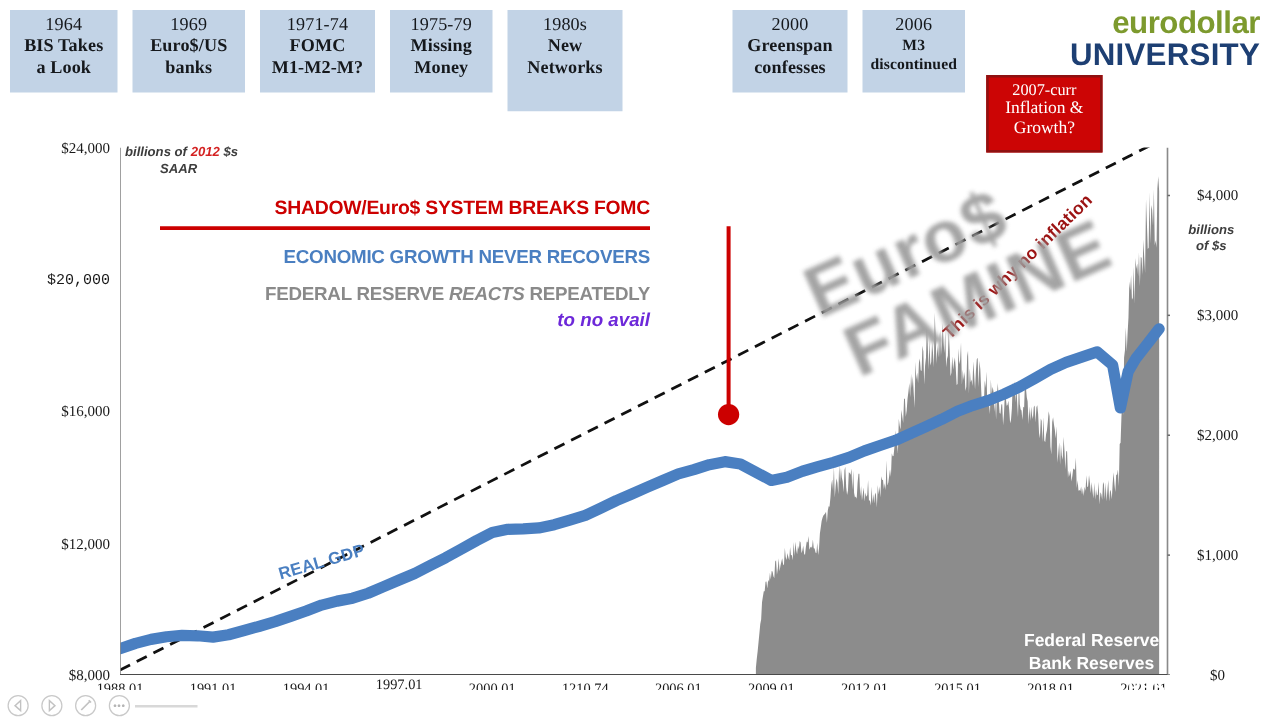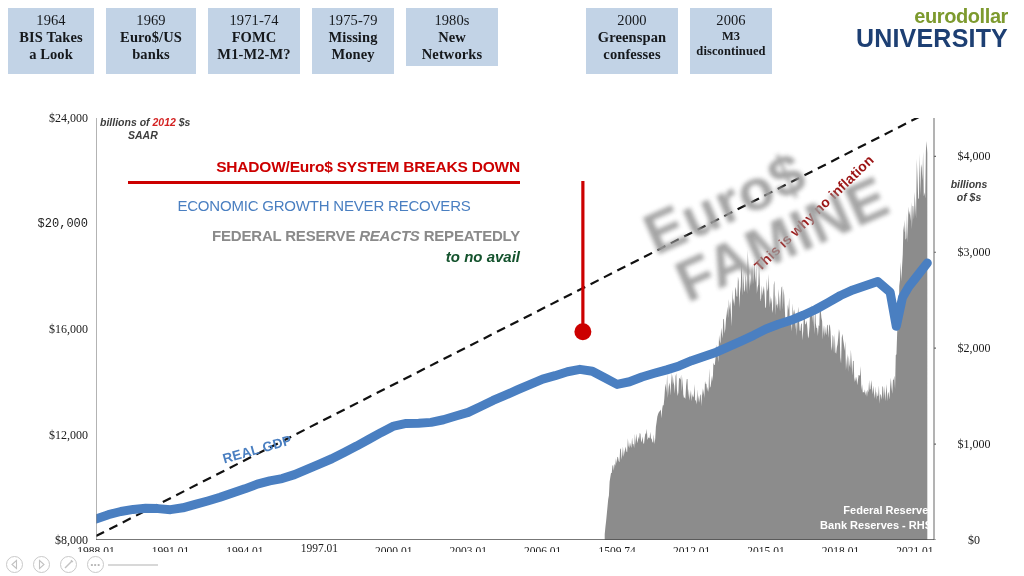--- a/index.html
+++ b/index.html
@@ -37,21 +37,21 @@
     text-align:center;font-size:14px;line-height:1.16;
     padding-top:2px;box-sizing:border-box;
     z-index:40;
   }
   #redbox .rl1{display:block;font-size:13px;}
   #redbox .rl2{display:block;}
   #redbox .rl3{display:block;}
 
   
   #logo{position:absolute;right:16px;top:6px;text-align:right;line-height:1.02;}
-  #logo .lg1{display:block;color:#7d9a2e;font-weight:bold;font-size:20px;letter-spacing:-.4px;
+  #logo .lg1{display:block;color:#7d9a2e;font-weight:bold;font-size:25px;letter-spacing:-.4px;
              font-family:"Liberation Sans", sans-serif;}
   #logo .lg2{display:block;color:#1d3f73;font-weight:bold;font-size:25px;letter-spacing:.2px;
              font-family:"Liberation Sans", sans-serif;}
 
   
   #plot{position:absolute;left:96px;top:118px;width:840px;height:422px;}
   #plot svg{display:block;}
 
   
   .ylab{position:absolute;font-family:"Liberation Serif", serif;font-size:12px;color:#1a1a1a;
@@ -67,40 +67,40 @@
   #lunit .yr{color:#d42222;}
   #lunit .sa{display:block;padding-left:28px;}
   #runit{position:absolute;left:944px;top:178px;font-family:"Liberation Sans", sans-serif;
          font-style:italic;font-weight:bold;font-size:10.5px;color:#3d3d3d;line-height:1.25;
          text-align:center;width:50px;}
 
   
   #ann{position:absolute;left:128px;top:158px;width:392px;}
   #ann .a1{font-size:15.5px;font-weight:bold;color:#cc0000;text-align:right;letter-spacing:-.2px;}
   #ann .rule{height:3px;background:#cc0000;margin-top:5px;}
-  #ann .a2{font-size:15px;font-weight:normal;color:#4a7fc1;text-align:center;margin-top:13px;letter-spacing:-.2px;}
+  #ann .a2{font-size:15px;font-weight:bold;color:#4a7fc1;text-align:right;margin-top:13px;letter-spacing:-.2px;}
   #ann .a3{font-size:15px;font-weight:bold;color:#8a8a8a;text-align:right;margin-top:13px;letter-spacing:-.2px;}
   #ann .a3 em{font-style:italic;}
-  #ann .a4{font-size:15px;font-weight:bold;font-style:italic;color:#14532d;text-align:right;margin-top:4px;}
+  #ann .a4{font-size:15px;font-weight:bold;font-style:italic;color:#6d28d9;text-align:right;margin-top:4px;}
 
   
   #realgdp{position:absolute;left:221px;top:452px;font-size:13.5px;font-weight:bold;color:#4a7fc1;
            transform:rotate(-16deg);transform-origin:left top;letter-spacing:.2px;}
   #whyno{position:absolute;left:762px;top:258px;font-size:14px;font-weight:bold;color:#9c1313;
          transform:rotate(-44deg);transform-origin:left bottom;letter-spacing:.2px;}
 
   
   #wm{position:absolute;left:636px;top:212px;transform:rotate(-24deg);transform-origin:left top;
       color:#9d9d9d;font-weight:bold;font-size:58px;line-height:.96;letter-spacing:1px;
       filter:blur(1.9px);opacity:.92;white-space:nowrap;}
   #wm .w2{display:block;padding-left:10px;}
 
   
   #srcnote{position:absolute;left:808px;top:503px;width:124px;text-align:right;
-           color:#ffffff;font-size:11px;font-weight:bold;line-height:1.32;}
+           color:#ffffff;font-size:14px;font-weight:bold;line-height:1.32;}
 
   
   #toolbar{position:absolute;left:0;bottom:0;width:1024px;height:24px;background:#ffffff;}
   .tb-btn{position:absolute;top:4px;width:17px;height:17px;border-radius:50%;
           border:1px solid #c9c9c9;background:#ffffff;box-sizing:border-box;}
   .tb-btn svg{position:absolute;left:0;top:0;}
   #tb-more{position:absolute;top:4px;width:17px;height:17px;border-radius:50%;
            border:1px solid #c9c9c9;background:#fff;box-sizing:border-box;
            font-size:8px;color:#b5b5b5;text-align:center;line-height:15px;letter-spacing:.5px;}
   #tb-slider{position:absolute;left:108px;top:12px;width:50px;height:2px;background:#d8d8d8;}
@@ -124,37 +124,42 @@
       <div class="tl-box" style="left: 208px; top: 8px; width: 92px; height: 66px;">
         <span class="l1">1971-74</span>
         <span class="l2">FOMC</span>
         <span class="l3">M1-M2-M?</span>
       </div>
       <div class="tl-box" style="left: 312px; top: 8px; width: 82px; height: 66px;">
         <span class="l1">1975-79</span>
         <span class="l2">Missing</span>
         <span class="l3">Money</span>
       </div>
-      <div class="tl-box" style="left: 406px; top: 8px; width: 92px; height: 58px;">
+      <div class="tl-box" style="left: 406px; top: 8px; width: 92px; height: 81px;">
         <span class="l1">1980s</span>
         <span class="l2">New</span>
         <span class="l3">Networks</span>
       </div>
       <div class="tl-box" style="left: 586px; top: 8px; width: 92px; height: 66px;">
         <span class="l1">2000</span>
         <span class="l2">Greenspan</span>
         <span class="l3">confesses</span>
       </div>
       <div class="tl-box small" style="left: 690px; top: 8px; width: 82px; height: 66px;">
         <span class="l1">2006</span>
         <span class="l2">M3</span>
         <span class="l3">discontinued</span>
       </div>
     </div>
 
+  <div id="redbox">
+    <span class="rl1">2007-curr</span>
+    <span class="rl2">Inflation &amp;</span>
+    <span class="rl3">Growth?</span>
+  </div>
 
   <div id="logo">
     <span class="lg1">eurodollar</span>
     <span class="lg2">UNIVERSITY</span>
   </div>
 
   <div id="plot">
     <svg id="chartsvg" width="840" height="422" viewBox="0 0 840 422">
         <path d="M 508.71 422.00 L 508.71 416.17 L 509.42 409.09 L 510.12 403.01 L 510.82 395.82 L 511.52 388.53 L 512.22 381.16 L 512.92 377.60 L 513.62 363.71 L 514.33 359.28 L 515.03 355.06 L 515.73 354.93 L 516.43 347.38 L 517.13 347.19 L 517.83 352.80 L 518.53 345.86 L 519.23 347.67 L 519.94 340.26 L 520.64 345.59 L 521.34 338.78 L 522.04 339.25 L 522.74 343.08 L 523.44 344.35 L 524.14 331.17 L 524.84 330.14 L 525.55 341.81 L 526.25 336.60 L 526.95 328.58 L 527.65 339.03 L 528.35 334.56 L 529.05 331.50 L 529.75 328.53 L 530.46 333.47 L 531.16 334.14 L 531.86 320.18 L 532.56 327.66 L 533.26 330.04 L 533.96 324.31 L 534.66 327.53 L 535.36 330.12 L 536.07 319.59 L 536.77 326.22 L 537.47 325.93 L 538.17 330.11 L 538.87 315.65 L 539.57 326.84 L 540.27 315.48 L 540.97 321.90 L 541.68 325.36 L 542.38 318.55 L 543.08 321.46 L 543.78 314.73 L 544.48 316.01 L 545.18 324.50 L 545.88 322.44 L 546.59 318.56 L 547.29 325.05 L 547.99 325.95 L 548.69 319.72 L 549.39 315.18 L 550.09 315.95 L 550.79 310.75 L 551.49 321.88 L 552.20 320.07 L 552.90 319.24 L 553.60 320.39 L 554.30 313.65 L 555.00 320.51 L 555.70 320.87 L 556.40 324.04 L 557.10 324.67 L 557.81 316.15 L 558.51 326.09 L 559.21 320.81 L 559.91 308.87 L 560.61 304.00 L 561.31 298.70 L 562.01 296.27 L 562.72 294.40 L 563.42 293.56 L 564.12 292.70 L 564.82 291.49 L 565.52 300.29 L 566.22 290.69 L 566.92 286.99 L 567.62 287.44 L 568.33 280.24 L 569.03 270.02 L 569.73 265.62 L 570.43 274.66 L 571.13 255.27 L 571.83 279.95 L 572.53 270.63 L 573.23 264.61 L 573.94 268.29 L 574.64 277.39 L 575.34 253.67 L 576.04 267.56 L 576.74 256.54 L 577.44 263.90 L 578.14 266.90 L 578.85 275.84 L 579.55 258.15 L 580.25 255.32 L 580.95 271.86 L 581.65 278.09 L 582.35 274.55 L 583.05 259.85 L 583.75 260.42 L 584.46 261.80 L 585.16 256.70 L 585.86 273.85 L 586.56 258.53 L 587.26 276.17 L 587.96 279.94 L 588.66 279.14 L 589.36 281.07 L 590.07 268.12 L 590.77 260.95 L 591.47 261.04 L 592.17 279.29 L 592.87 270.76 L 593.57 282.39 L 594.27 276.97 L 594.98 272.05 L 595.68 283.13 L 596.38 276.03 L 597.08 279.45 L 597.78 278.06 L 598.48 265.93 L 599.18 282.58 L 599.88 282.14 L 600.59 286.48 L 601.29 271.22 L 601.99 284.86 L 602.69 277.25 L 603.39 284.81 L 604.09 275.94 L 604.79 277.78 L 605.49 288.05 L 606.20 269.92 L 606.90 277.68 L 607.60 270.92 L 608.30 279.90 L 609.00 262.96 L 609.70 266.03 L 610.40 265.76 L 611.11 273.21 L 611.81 268.69 L 612.51 274.13 L 613.21 250.23 L 613.91 269.91 L 614.61 268.28 L 615.31 262.92 L 616.01 257.47 L 616.72 263.33 L 617.42 244.52 L 618.12 247.09 L 618.82 246.81 L 619.52 239.70 L 620.22 226.18 L 620.92 235.66 L 621.62 236.84 L 622.33 244.32 L 623.03 217.07 L 623.73 222.49 L 624.43 225.65 L 625.13 209.82 L 625.83 215.21 L 626.53 220.47 L 627.24 200.71 L 627.94 201.19 L 628.64 215.46 L 629.34 210.38 L 630.04 200.80 L 630.74 195.46 L 631.44 188.48 L 632.14 199.88 L 632.85 181.00 L 633.55 192.36 L 634.25 182.98 L 634.95 195.95 L 635.65 208.21 L 636.35 171.32 L 637.05 185.74 L 637.75 179.93 L 638.46 188.43 L 639.16 172.03 L 639.86 168.74 L 640.56 178.25 L 641.26 178.74 L 641.96 158.56 L 642.66 163.27 L 643.37 189.68 L 644.07 174.36 L 644.77 168.28 L 645.47 143.92 L 646.17 156.87 L 646.87 177.56 L 647.57 153.27 L 648.27 174.34 L 648.98 171.65 L 649.68 155.72 L 650.38 163.90 L 651.08 175.82 L 651.78 132.01 L 652.48 150.83 L 653.18 173.04 L 653.88 157.82 L 654.59 167.99 L 655.29 147.50 L 655.99 167.52 L 656.69 145.69 L 657.39 166.02 L 658.09 140.13 L 658.79 154.77 L 659.50 164.69 L 660.20 146.42 L 660.90 175.75 L 661.60 169.14 L 662.30 166.62 L 663.00 146.52 L 663.70 161.39 L 664.40 183.02 L 665.11 180.29 L 665.81 167.07 L 666.51 177.81 L 667.21 171.98 L 667.91 168.04 L 668.61 176.37 L 669.31 189.92 L 670.01 189.14 L 670.72 160.85 L 671.42 173.46 L 672.12 169.91 L 672.82 155.89 L 673.52 189.82 L 674.22 177.78 L 674.92 185.90 L 675.63 179.47 L 676.33 194.89 L 677.03 191.44 L 677.73 167.08 L 678.43 162.58 L 679.13 197.03 L 679.83 176.66 L 680.53 187.78 L 681.24 185.61 L 681.94 190.76 L 682.64 171.06 L 683.34 181.94 L 684.04 193.61 L 684.74 178.67 L 685.44 169.44 L 686.14 168.17 L 686.85 191.75 L 687.55 170.60 L 688.25 177.40 L 688.95 193.80 L 689.65 207.54 L 690.35 203.75 L 691.05 207.73 L 691.76 186.16 L 692.46 192.47 L 693.16 179.29 L 693.86 206.47 L 694.56 204.65 L 695.26 206.58 L 695.96 213.14 L 696.66 185.30 L 697.37 197.08 L 698.07 191.30 L 698.77 194.92 L 699.47 211.40 L 700.17 200.55 L 700.87 217.76 L 701.57 197.14 L 702.27 188.48 L 702.98 201.91 L 703.68 212.48 L 704.38 212.94 L 705.08 205.48 L 705.78 205.65 L 706.48 222.15 L 707.18 213.10 L 707.89 196.98 L 708.59 199.39 L 709.29 206.62 L 709.99 206.08 L 710.69 202.51 L 711.39 210.18 L 712.09 220.50 L 712.79 218.00 L 713.50 208.81 L 714.20 188.24 L 714.90 193.87 L 715.60 186.99 L 716.30 204.00 L 717.00 188.07 L 717.70 203.24 L 718.40 215.95 L 719.11 185.42 L 719.81 205.49 L 720.51 209.63 L 721.21 210.31 L 721.91 218.01 L 722.61 207.35 L 723.31 208.06 L 724.02 185.31 L 724.72 191.90 L 725.42 199.84 L 726.12 203.10 L 726.82 221.48 L 727.52 207.03 L 728.22 218.71 L 728.92 207.39 L 729.63 214.23 L 730.33 217.15 L 731.03 207.62 L 731.73 206.46 L 732.43 219.98 L 733.13 207.81 L 733.83 206.28 L 734.53 213.38 L 735.24 228.42 L 735.94 232.68 L 736.64 216.80 L 737.34 218.88 L 738.04 235.56 L 738.74 215.56 L 739.44 234.32 L 740.15 235.72 L 740.85 229.45 L 741.55 226.26 L 742.25 219.44 L 742.95 210.99 L 743.65 215.00 L 744.35 239.25 L 745.05 245.61 L 745.76 219.55 L 746.46 215.79 L 747.16 221.64 L 747.86 225.89 L 748.56 232.73 L 749.26 223.07 L 749.96 252.11 L 750.66 244.12 L 751.37 235.76 L 752.07 253.79 L 752.77 237.53 L 753.47 246.51 L 754.17 249.74 L 754.87 231.38 L 755.57 243.04 L 756.28 257.49 L 756.98 242.74 L 757.68 243.12 L 758.38 264.34 L 759.08 258.67 L 759.78 263.24 L 760.48 258.48 L 761.18 267.13 L 761.89 262.54 L 762.59 256.91 L 763.29 257.00 L 763.99 258.23 L 764.69 248.00 L 765.39 272.32 L 766.09 266.25 L 766.79 274.56 L 767.50 273.92 L 768.20 274.87 L 768.90 271.13 L 769.60 277.58 L 770.30 272.50 L 771.00 278.88 L 771.70 271.39 L 772.41 274.50 L 773.11 262.12 L 773.81 271.79 L 774.51 270.90 L 775.21 261.98 L 775.91 268.08 L 776.61 276.54 L 777.31 267.50 L 778.02 274.93 L 778.72 280.78 L 779.42 268.18 L 780.12 281.72 L 780.82 273.41 L 781.52 278.46 L 782.22 277.62 L 782.92 267.33 L 783.63 285.64 L 784.33 275.71 L 785.03 277.28 L 785.73 281.76 L 786.43 267.64 L 787.13 269.45 L 787.83 281.37 L 788.54 267.87 L 789.24 283.18 L 789.94 274.06 L 790.64 266.07 L 791.34 283.15 L 792.04 273.84 L 792.74 275.41 L 793.44 281.44 L 794.15 268.43 L 794.85 259.85 L 795.55 269.19 L 796.25 275.66 L 796.95 261.75 L 797.65 261.85 L 798.35 257.58 L 799.05 270.96 L 799.76 237.22 L 800.46 236.14 L 801.16 215.26 L 801.86 200.70 L 802.56 214.04 L 803.26 168.00 L 803.96 162.20 L 804.67 144.00 L 805.37 163.35 L 806.07 148.58 L 806.77 136.15 L 807.47 107.12 L 808.17 114.42 L 808.87 102.06 L 809.57 121.85 L 810.28 120.21 L 810.98 95.63 L 811.68 125.09 L 812.38 88.47 L 813.08 97.10 L 813.78 92.83 L 814.48 103.04 L 815.18 83.93 L 815.89 110.93 L 816.59 87.63 L 817.29 88.24 L 817.99 101.82 L 818.69 73.65 L 819.39 88.05 L 820.09 100.38 L 820.80 40.94 L 821.50 60.41 L 822.20 81.21 L 822.90 80.10 L 823.60 35.65 L 824.30 76.99 L 825.00 45.95 L 825.70 49.70 L 826.41 62.65 L 827.11 33.50 L 827.81 78.23 L 828.51 74.22 L 829.21 80.27 L 829.91 32.52 L 830.61 23.07 L 831.31 34.96 L 831.31 422.00 Z" fill="#8c8c8c" stroke="none"></path>
         <path d="M0.00 418.04 L831.31 -5.27" fill="none" stroke="#111111" stroke-width="2.2" stroke-dasharray="9 6" stroke-linecap="butt"></path>
@@ -263,31 +268,31 @@
       <div class="rylab" style="left: 944px; top: 533px;">$0</div>
       <div class="rylab" style="left: 944px; top: 437.091px;">$1,000</div>
       <div class="rylab" style="left: 944px; top: 341.182px;">$2,000</div>
       <div class="rylab" style="left: 944px; top: 245.273px;">$3,000</div>
       <div class="rylab" style="left: 944px; top: 149.364px;">$4,000</div>
       <div class="xlab" style="left: 61px; top: 545px;">1988.01</div>
       <div class="xlab" style="left: 135.446px; top: 545px;">1991.01</div>
       <div class="xlab" style="left: 209.892px; top: 545px;">1994.01</div>
       <div class="xlab" style="left: 284.338px; top: 542px;">1997.01</div>
       <div class="xlab" style="left: 358.784px; top: 545px;">2000.01</div>
-      <div class="xlab" style="left: 433.23px; top: 545px;">2003.01</div>
+      <div class="xlab" style="left: 433.23px; top: 545px;">1210.74</div>
       <div class="xlab" style="left: 507.677px; top: 545px; text-align: center;">2006.01</div>
-      <div class="xlab" style="left: 582.123px; top: 545px;">1509.74</div>
+      <div class="xlab" style="left: 582.123px; top: 545px;">2009.01</div>
       <div class="xlab" style="left: 656.569px; top: 545px;">2012.01</div>
       <div class="xlab" style="left: 731.015px; top: 545px;">2015.01</div>
       <div class="xlab" style="left: 805.461px; top: 545px;">2018.01</div>
       <div class="xlab" style="left: 879.907px; top: 545px;">2021.01</div>
     </div>
 
   <div id="ann">
-    <div class="a1">SHADOW/Euro$ SYSTEM BREAKS DOWN</div>
+    <div class="a1">SHADOW/Euro$ SYSTEM BREAKS FOMC</div>
     <div class="rule"></div>
     <div class="a2">ECONOMIC GROWTH NEVER RECOVERS</div>
     <div class="a3"><span>FEDERAL RESERVE </span><em>REACTS</em><span> REPEATEDLY</span></div>
     <div class="a4">to no avail</div>
   </div>
 
   <div id="realgdp">REAL GDP</div>
   <div id="whyno">This is why no inflation</div>
 
   <div id="wm">

